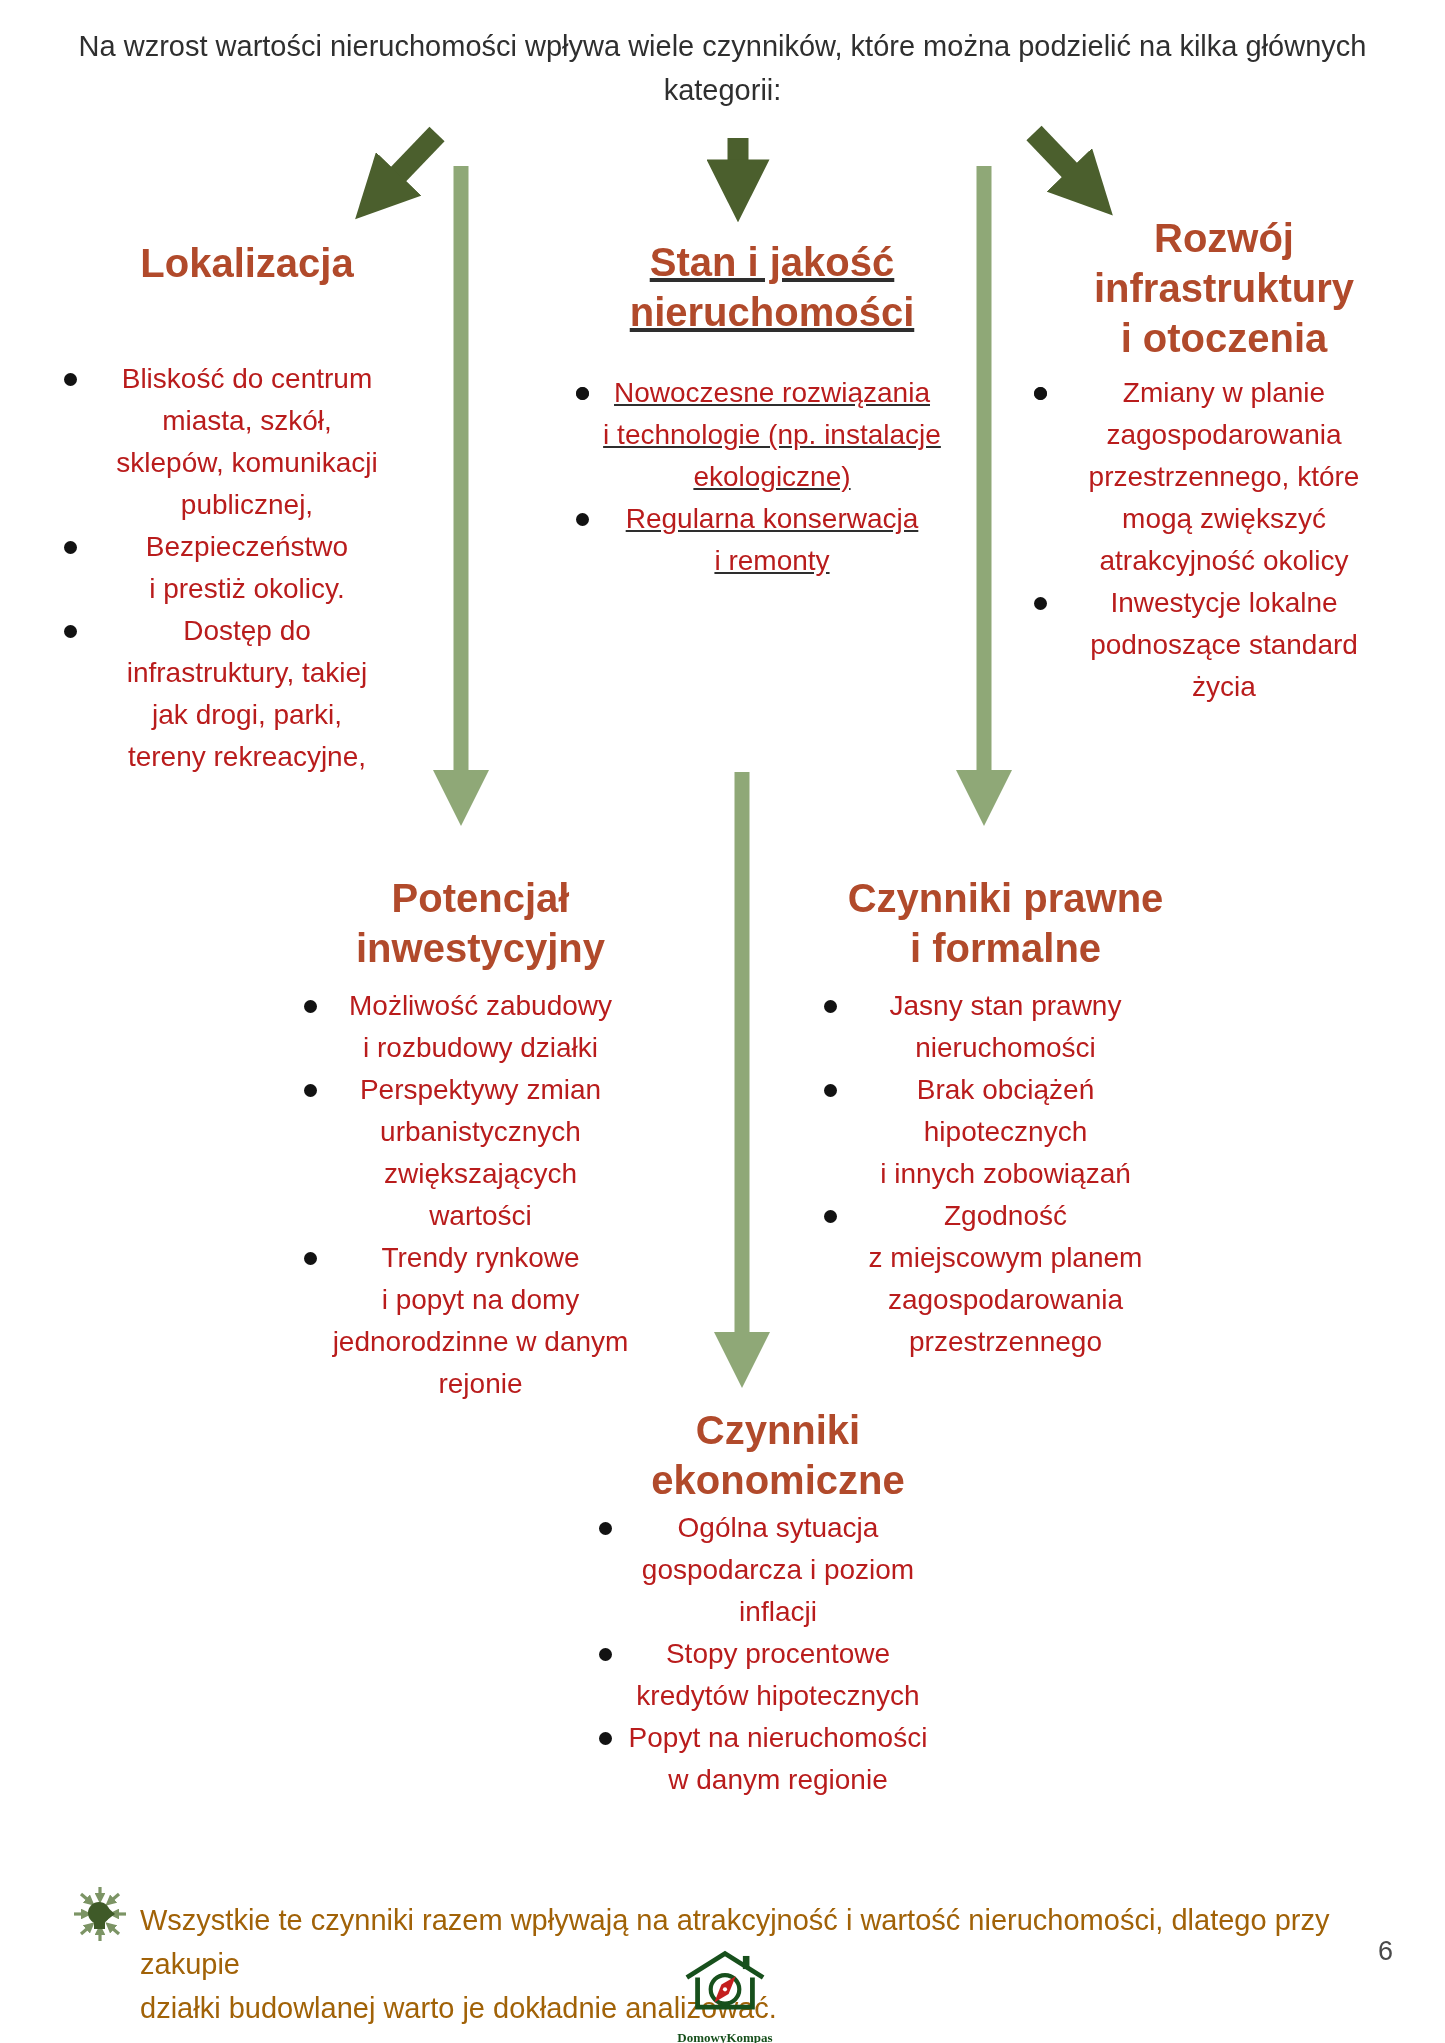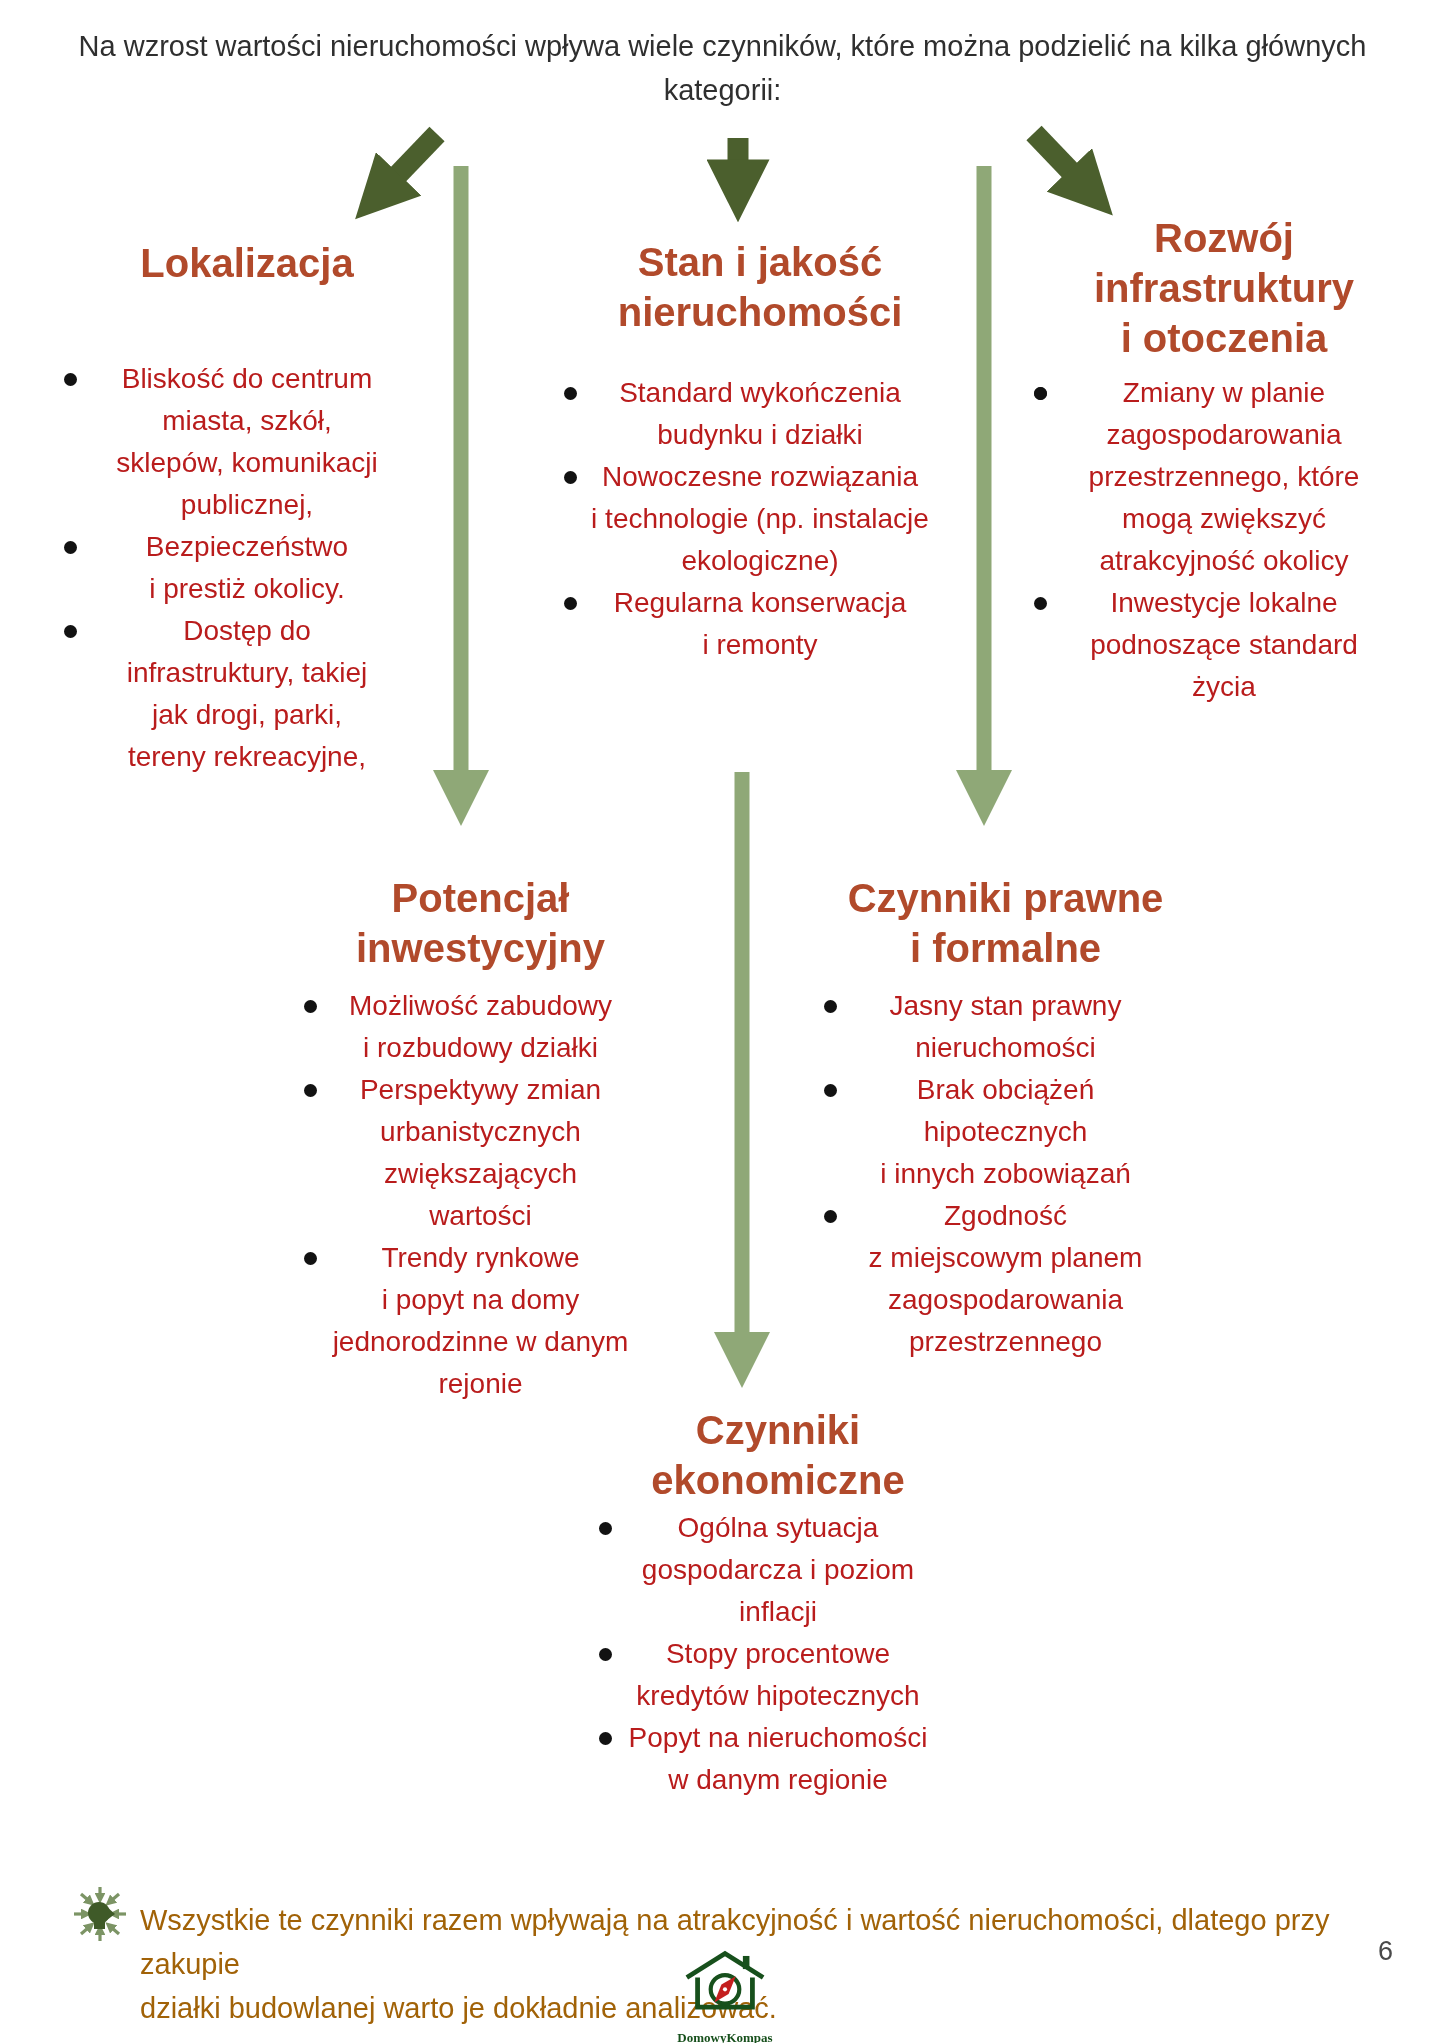--- a/index.html
+++ b/index.html
@@ -38,21 +38,21 @@
     color:#b91c1c;
     white-space:pre-line;
   }
   .sec li .dot{
     position:absolute;left:16px;top:15px;
     width:13px;height:13px;border-radius:50%;
     background:#121212;
   }
   .sec-lokalizacja{left:48px;top:238px;width:398px;}
   .sec-lokalizacja ul{margin-top:70px;}
-  .sec-stan{left:548px;top:237px;width:424px;}
+  .sec-stan{left:560px;top:237px;width:424px;text-decoration:underline;}
   .sec-stan ul{margin-top:35px;}
   .sec-rozwoj{left:1018px;top:213px;width:412px;}
   .sec-rozwoj ul{margin-top:9px;}
   .sec-potencjal{left:288px;top:873px;width:385px;}
   .sec-potencjal ul{margin-top:12px;}
   .sec-prawne{left:808px;top:873px;width:395px;}
   .sec-prawne ul{margin-top:12px;}
   .sec-ekonomiczne{left:583px;top:1405px;width:390px;}
   .sec-ekonomiczne ul{margin-top:2px;}
   .footer-icon{
@@ -129,22 +129,21 @@
 infrastruktury, takiej
 jak drogi, parki,
 tereny rekreacyjne,</span></li>
     </ul>
   </div>
 
   <div class="sec sec-stan">
     <h2>Stan i jakość
 nieruchomości</h2>
     <ul>
-      <li><span class="dot"></span><span>Standard wykończenia
-budynku i działki</span></li>
+      <li><span class="dot"></span></li>
       <li><span class="dot"></span><span>Nowoczesne rozwiązania
 i technologie (np. instalacje
 ekologiczne)</span></li>
       <li><span class="dot"></span><span>Regularna konserwacja
 i remonty</span></li>
     </ul>
   </div>
 
   <div class="sec sec-rozwoj">
     <h2>Rozwój

